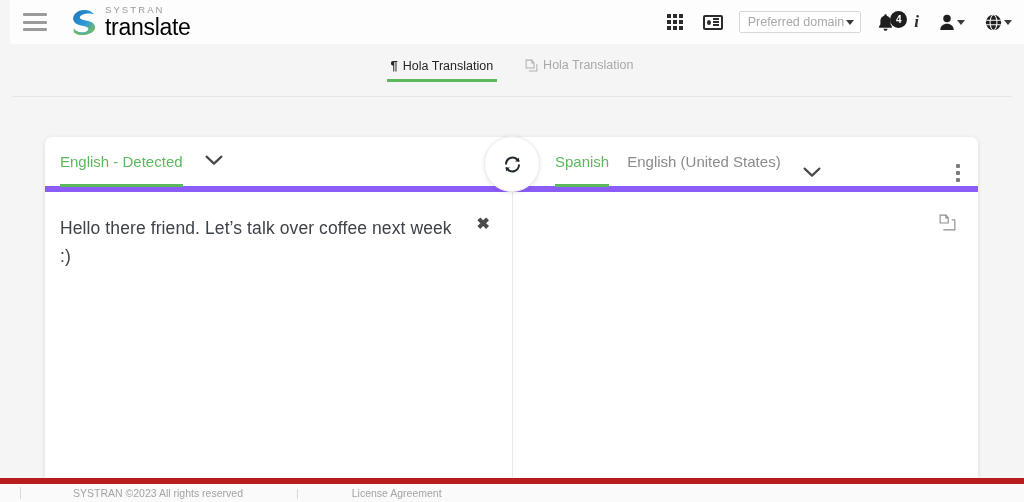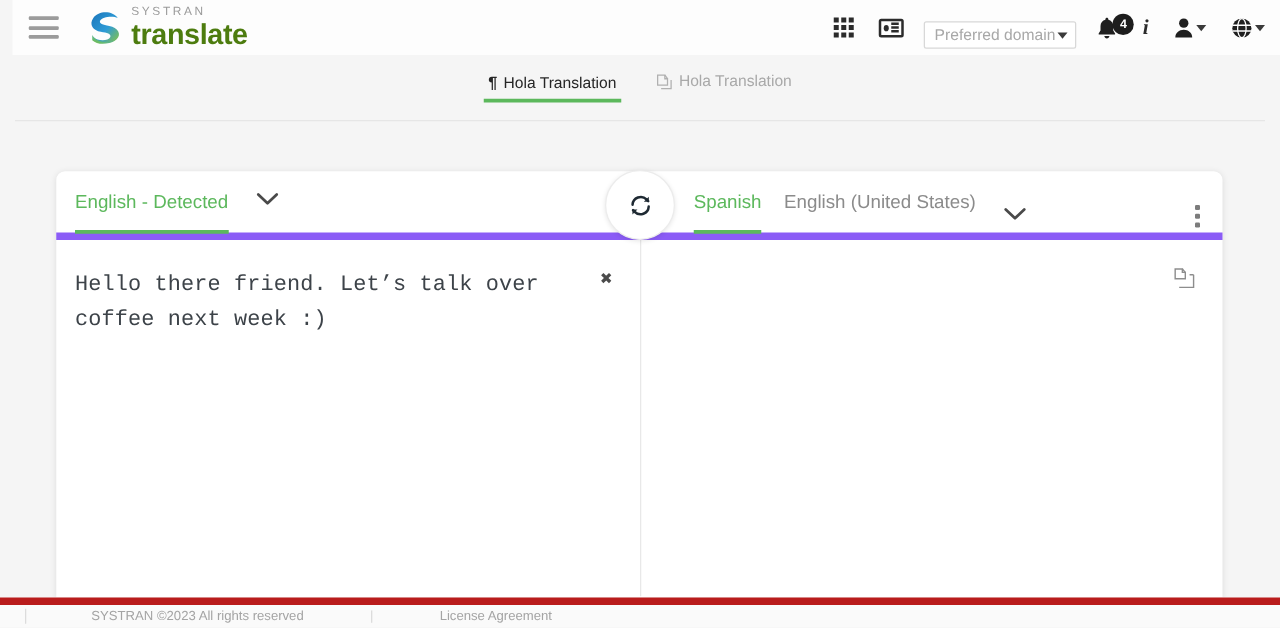--- a/index.html
+++ b/index.html
@@ -30,27 +30,27 @@
   .hamburger span { display: block; height: 3px; background: #9b9b9b; border-radius: 1px; }
 
   .brand { margin-left: 20px; display: flex; align-items: center; }
   .brand-mark { width: 34px; height: 34px; }
   .brand-text { margin-left: 4px; line-height: 1; }
   .brand-sup {
     font-size: 9.5px; letter-spacing: 2.1px; color: #9a9a9a;
     display: block; margin-bottom: 1px; font-weight: 400;
   }
   .brand-name {
-    font-size: 23px; color: #4d7c0f; font-weight: 700;
+    font-size: 23px; color: #000000; font-weight: 400;
     letter-spacing: -0.3px; display: block;
   }
 
   .topright {
     margin-left: auto; margin-right: 12px;
-    display: flex; align-items: flex-end; gap: 0px;
+    display: flex; align-items: center; gap: 0px;
   }
   .tr-item {
     display: flex; align-items: center; justify-content: center;
     height: 34px; padding: 0 10px; cursor: pointer; color: #2b2b2b;
   }
   .grid-icon { display: grid; grid-template-columns: repeat(3, 4px); grid-gap: 2px; }
   .grid-icon i { width: 4px; height: 4px; background: #2b2b2b; display: block; }
 
   .idcard {
     width: 20px; height: 15px; border: 2px solid #2b2b2b; border-radius: 2px;
@@ -149,21 +149,21 @@
     position: absolute; left: 467px; top: 27px;
     transform: translate(-50%, -50%);
     width: 56px; height: 56px; border-radius: 50%;
     background: #fff; border: 1px solid #ececec;
     box-shadow: 0 1px 4px rgba(0,0,0,0.10);
     display: flex; align-items: center; justify-content: center;
     cursor: pointer; z-index: 5;
   }
 
   .card-body { display: flex; height: 285px; position: relative; }
-  .panel { position: relative; padding: 22px 20px 0 15px; font-family: Liberation Mono, monospace; }
+  .panel { position: relative; padding: 22px 20px 0 15px; }
   .panel.src { flex: 0 0 467px; }
   .panel.tgt { flex: 1 1 auto; padding-left: 22px; }
   .vdivider {
     position: absolute; left: 467px; top: 0; bottom: 0; width: 1px;
     background: #e8e8e8;
   }
   .ttext {
     font-size: 17.5px; color: #3d4349; line-height: 1.62;
     max-width: 400px; letter-spacing: 0.1px;
   }

